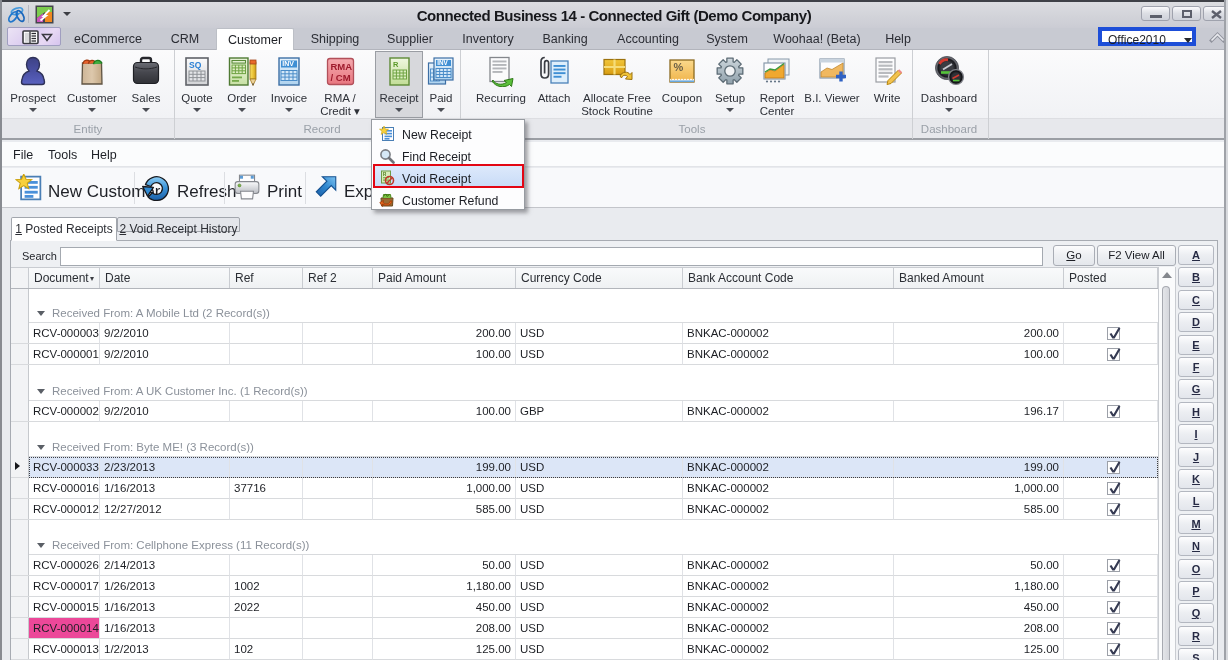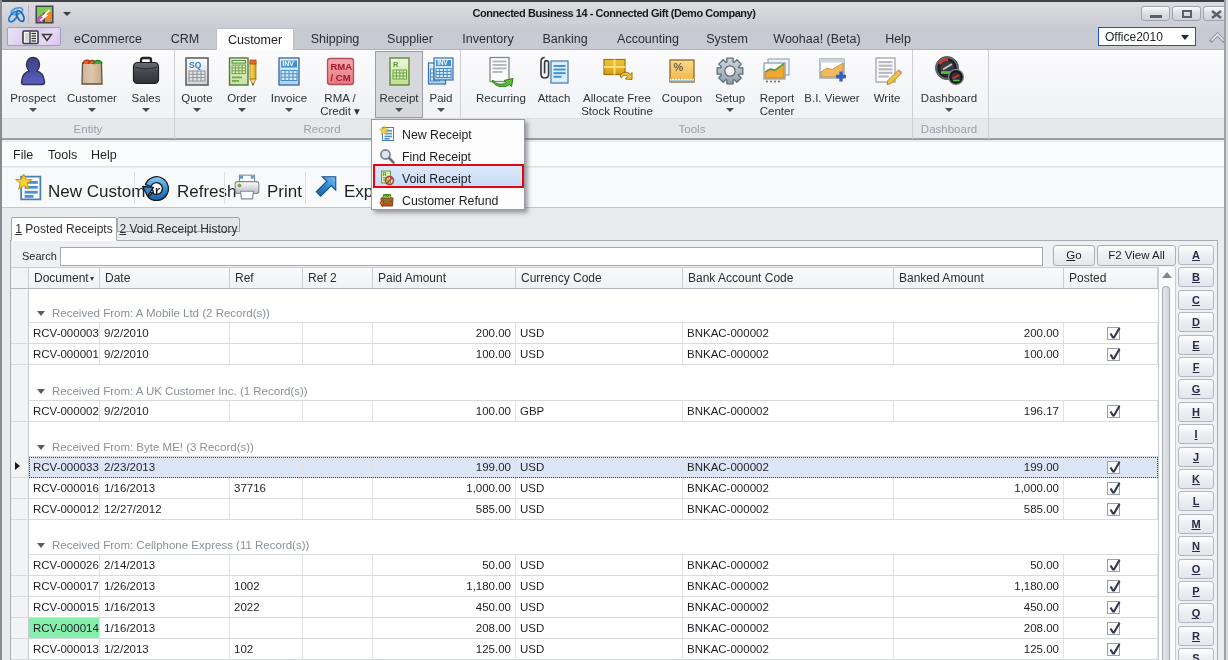--- a/index.html
+++ b/index.html
@@ -1,20 +1,20 @@
 <!DOCTYPE html>
 <html><head><meta charset="utf-8"><style>
 * { margin:0; padding:0; box-sizing:border-box; }
 html,body { width:1228px; height:660px; overflow:hidden; }
 body { font-family:"Liberation Sans", sans-serif; position:relative; background:#e9ebef; }
 .abs { position:absolute; }
 #titlebar { left:0; top:0; width:1228px; height:28px;
   background:linear-gradient(#dcdde1, #d2d3d9 55%, #cbccd4);
   border-top:2px solid #3f4147; }
-#title-text { left:0; top:7px; width:1228px; text-align:center; font-size:11px; font-weight:bold; letter-spacing:-0.45px; color:#17181c; }
+#title-text { left:0; top:7px; width:1228px; text-align:center; font-size:15px; font-weight:bold; letter-spacing:-0.45px; color:#17181c; }
 .winbtn { top:6px; width:29px; height:15px; border:1px solid #9fa2ad; border-radius:3px;
   background:linear-gradient(#fafafc,#dcdee4 50%,#cfd2da); }
 #tabrow { left:0; top:28px; width:1228px; height:22px; background:#c8cad2; border-bottom:1px solid #b2b4bc; }
 .apptab { top:28px; height:22px; font-size:12.5px; color:#2b2d34; text-align:center; line-height:22px; }
 #tabsel { background:#ffffff; border:1px solid #bcbfc6; border-bottom:none; border-radius:2px 2px 0 0; color:#1d1f24; z-index:2;}
 #ribbon { left:0; top:50px; width:1228px; height:68px;
   background:linear-gradient(#fbfbfc,#f1f2f5); }
 #grouplabels { left:0; top:118px; width:1228px; height:22px; background:#e7e8ec; border-top:1px solid #dddee2; border-bottom:2px solid #9b9ea4;}
 .glabel { top:123px; font-size:11.5px; color:#9aa0a8; text-align:center; }
 .gsep { top:50px; width:1px; height:89px; background:#cdcfd3; }
@@ -111,21 +111,21 @@
 <div class="abs apptab" style="left:130px; width:110px;">CRM</div>
 <div class="abs apptab" style="left:280px; width:110px;">Shipping</div>
 <div class="abs apptab" style="left:355px; width:110px;text-align:center;">Supplier</div>
 <div class="abs apptab" style="left:433px; width:110px;">Inventory</div>
 <div class="abs apptab" style="left:510px; width:110px;">Banking</div>
 <div class="abs apptab" style="left:593px; width:110px;">Accounting</div>
 <div class="abs apptab" style="left:672px; width:110px;">System</div>
 <div class="abs apptab" style="left:762px; width:110px;">Woohaa! (Beta)</div>
 <div class="abs apptab" style="left:843px; width:110px;">Help</div>
 <div class="abs apptab" id="tabsel" style="left:216px; width:78px;">Customer</div>
-<div class="abs" style="left:1098px; top:27px; width:98px; height:19px; background:#fff; border:1px solid #1d4ed8;">
+<div class="abs" style="left:1098px; top:27px; width:98px; height:19px; background:#fff; border:4px solid #1d4ed8;">
   <div class="abs" style="left:6px; top:2px; font-size:12px; color:#1d1f24;">Office2010</div>
   <div class="abs" style="left:82px; top:7px; width:0; height:0; border-left:4.5px solid transparent; border-right:4.5px solid transparent; border-top:5px solid #26282e;"></div>
   </div>
 <svg class="abs" style="left:1209px; top:31px;" width="17" height="13">
     <path d="M2.5 9.5 L8.5 3.5 L14.5 9.5" fill="none" stroke="#8f929c" stroke-width="3.4" stroke-linecap="square"></path>
     <path d="M2.5 9.5 L8.5 3.5 L14.5 9.5" fill="none" stroke="#e8e9ee" stroke-width="1.6"></path>
   </svg>
 <div class="abs" id="ribbon"></div>
 <div class="abs" id="grouplabels"></div>
 <div class="abs" style="left:375px; top:51px; width:48px; height:67px; background:#d7d8dc; border:1px solid #9a9da3;"></div>
@@ -650,21 +650,21 @@
 <div class="abs gcell" style="left:516px; top:597px; width:167px; background:#ffffff;">USD</div>
 <div class="abs gcell" style="left:683px; top:597px; width:211px; background:#ffffff;">BNKAC-000002</div>
 <div class="abs gcell r" style="left:894px; top:597px; width:170px; background:#ffffff;">450.00</div>
 <div class="abs gcell" style="left:1064px; top:597px; width:94px; background:#ffffff;"></div>
 <div class="abs cb" style="left:1107px; top:601px;">
     <svg width="16" height="16" style="position:absolute; left:0px; top:-3px;">
       <path d="M2.5 8.5 L5 12.5 L6 12.5 L11.5 3" fill="none" stroke="#353a52" stroke-width="2.2"></path>
     </svg>
   </div>
 <div class="abs" style="left:11px; top:597px; width:18px; height:21px; border-bottom:1px solid #d8dadd;"></div>
-<div class="abs gcell" style="left:29px; top:618px; width:71px; background:#86efac;">RCV-000014</div>
+<div class="abs gcell" style="left:29px; top:618px; width:71px; background:#ec4899;">RCV-000014</div>
 <div class="abs gcell" style="left:100px; top:618px; width:130px; background:#ffffff;">1/16/2013</div>
 <div class="abs gcell" style="left:230px; top:618px; width:73px; background:#ffffff;"></div>
 <div class="abs gcell" style="left:303px; top:618px; width:70px; background:#ffffff;"></div>
 <div class="abs gcell r" style="left:373px; top:618px; width:143px; background:#ffffff;">208.00</div>
 <div class="abs gcell" style="left:516px; top:618px; width:167px; background:#ffffff;">USD</div>
 <div class="abs gcell" style="left:683px; top:618px; width:211px; background:#ffffff;">BNKAC-000002</div>
 <div class="abs gcell r" style="left:894px; top:618px; width:170px; background:#ffffff;">208.00</div>
 <div class="abs gcell" style="left:1064px; top:618px; width:94px; background:#ffffff;"></div>
 <div class="abs cb" style="left:1107px; top:622px;">
     <svg width="16" height="16" style="position:absolute; left:0px; top:-3px;">

